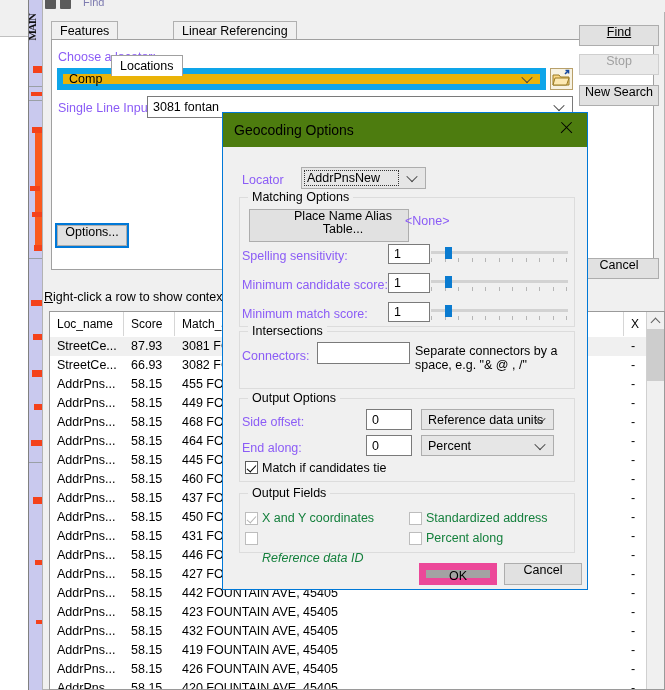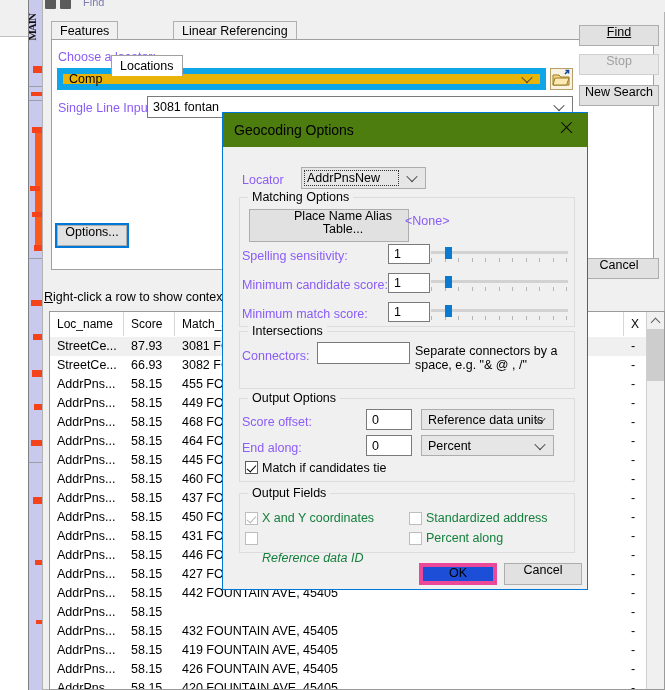--- a/index.html
+++ b/index.html
@@ -48,21 +48,21 @@
     border-left:1.4px solid #444;border-bottom:1.4px solid #444;transform:rotate(-45deg);}
 
   .txtbox{position:absolute;box-sizing:border-box;border:1px solid #7a7a7a;background:#fff;}
   .txtbox .val{position:absolute;left:5px;top:50%;transform:translateY(-50%);font-size:12.5px;}
 
   .btn{position:absolute;box-sizing:border-box;background:#e1e1e1;border:1px solid #adadad;
     font-size:12.5px;color:#000;text-align:center;cursor:default;}
   .btn span{display:block;line-height:1;}
   .btn.disabled{color:#a0a0a0;background:#e9e9e9;border-color:#cfcfcf;}
   .btn.focus{outline:2px solid #0078d7;outline-offset:0;}
-  .btn.default{border:4px solid #ec4899;background:#1d4ed8;}
+  .btn.default{border:7px solid #ec4899;background:#a3a3a3;}
 
   .folder-btn{position:absolute;box-sizing:border-box;border:1px solid #b8a06a;background:#f7f2e2;}
 
   
   .hint{position:absolute;left:44px;top:290px;font-size:12.5px;}
   .grid{position:absolute;left:49px;top:311px;width:616px;height:379px;background:#fff;
     border:1px solid #9a9a9a;box-sizing:border-box;overflow:hidden;}
   .ghead{position:absolute;left:0;top:0;height:25px;width:100%;background:#fff;border-bottom:1px solid #c8c8c8;}
   .gh{position:absolute;top:0;height:24px;line-height:24px;font-size:12px;padding-left:7px;
     box-sizing:border-box;border-right:1px solid #d6d6d6;color:#000;}
@@ -300,20 +300,21 @@
       </div>
       <div class="grow" style="top: 272px;">
         <div class="gc" style="left: 0px; width: 74px;">AddrPns...</div>
         <div class="gc" style="left: 74px; width: 51px;">58.15</div>
         <div class="gc" style="left: 125px; width: 449px;">442 FOUNTAIN AVE, 45405</div>
         <div class="gc" style="left: 574px; width: 25px;">-</div>
       </div>
       <div class="grow" style="top: 291px;">
         <div class="gc" style="left: 0px; width: 74px;">AddrPns...</div>
         <div class="gc" style="left: 74px; width: 51px;">58.15</div>
+        <div class="gc" style="left: 125px; width: 449px;">423 FOUNTAIN AVE, 45405</div>
         <div class="gc" style="left: 574px; width: 25px;">-</div>
       </div>
       <div class="grow" style="top: 310px;">
         <div class="gc" style="left: 0px; width: 74px;">AddrPns...</div>
         <div class="gc" style="left: 74px; width: 51px;">58.15</div>
         <div class="gc" style="left: 125px; width: 449px;">432 FOUNTAIN AVE, 45405</div>
         <div class="gc" style="left: 574px; width: 25px;">-</div>
       </div>
       <div class="grow" style="top: 329px;">
         <div class="gc" style="left: 0px; width: 74px;">AddrPns...</div>
@@ -436,21 +437,21 @@
     <span class="val"></span>
   </div>
   <div class="helptext" style="left:192px;top:231px;width:150px;">
     <span>Separate connectors by a</span><br>
     <span>space, e.g. "&amp; @ , /"</span>
   </div>
 
   <div class="group" style="left:16px;top:285px;width:336px;height:84px;">
     <span class="gtitle">Output Options</span>
   </div>
-  <div class="lbl" style="left:19px;top:302px;">Score offset:</div>
+  <div class="lbl" style="left:19px;top:302px;">Side offset:</div>
   <div class="txtbox" style="left:143px;top:296px;width:46px;height:21px;">
     <span class="val">0</span>
   </div>
   <div class="combo dlg" style="left:198px;top:296px;width:133px;height:21px;">
     <span class="val">Reference data units</span>
     <span class="chev"></span>
   </div>
 
   <div class="lbl" style="left:19px;top:328px;">End along:</div>
   <div class="txtbox" style="left:143px;top:322px;width:46px;height:21px;">

